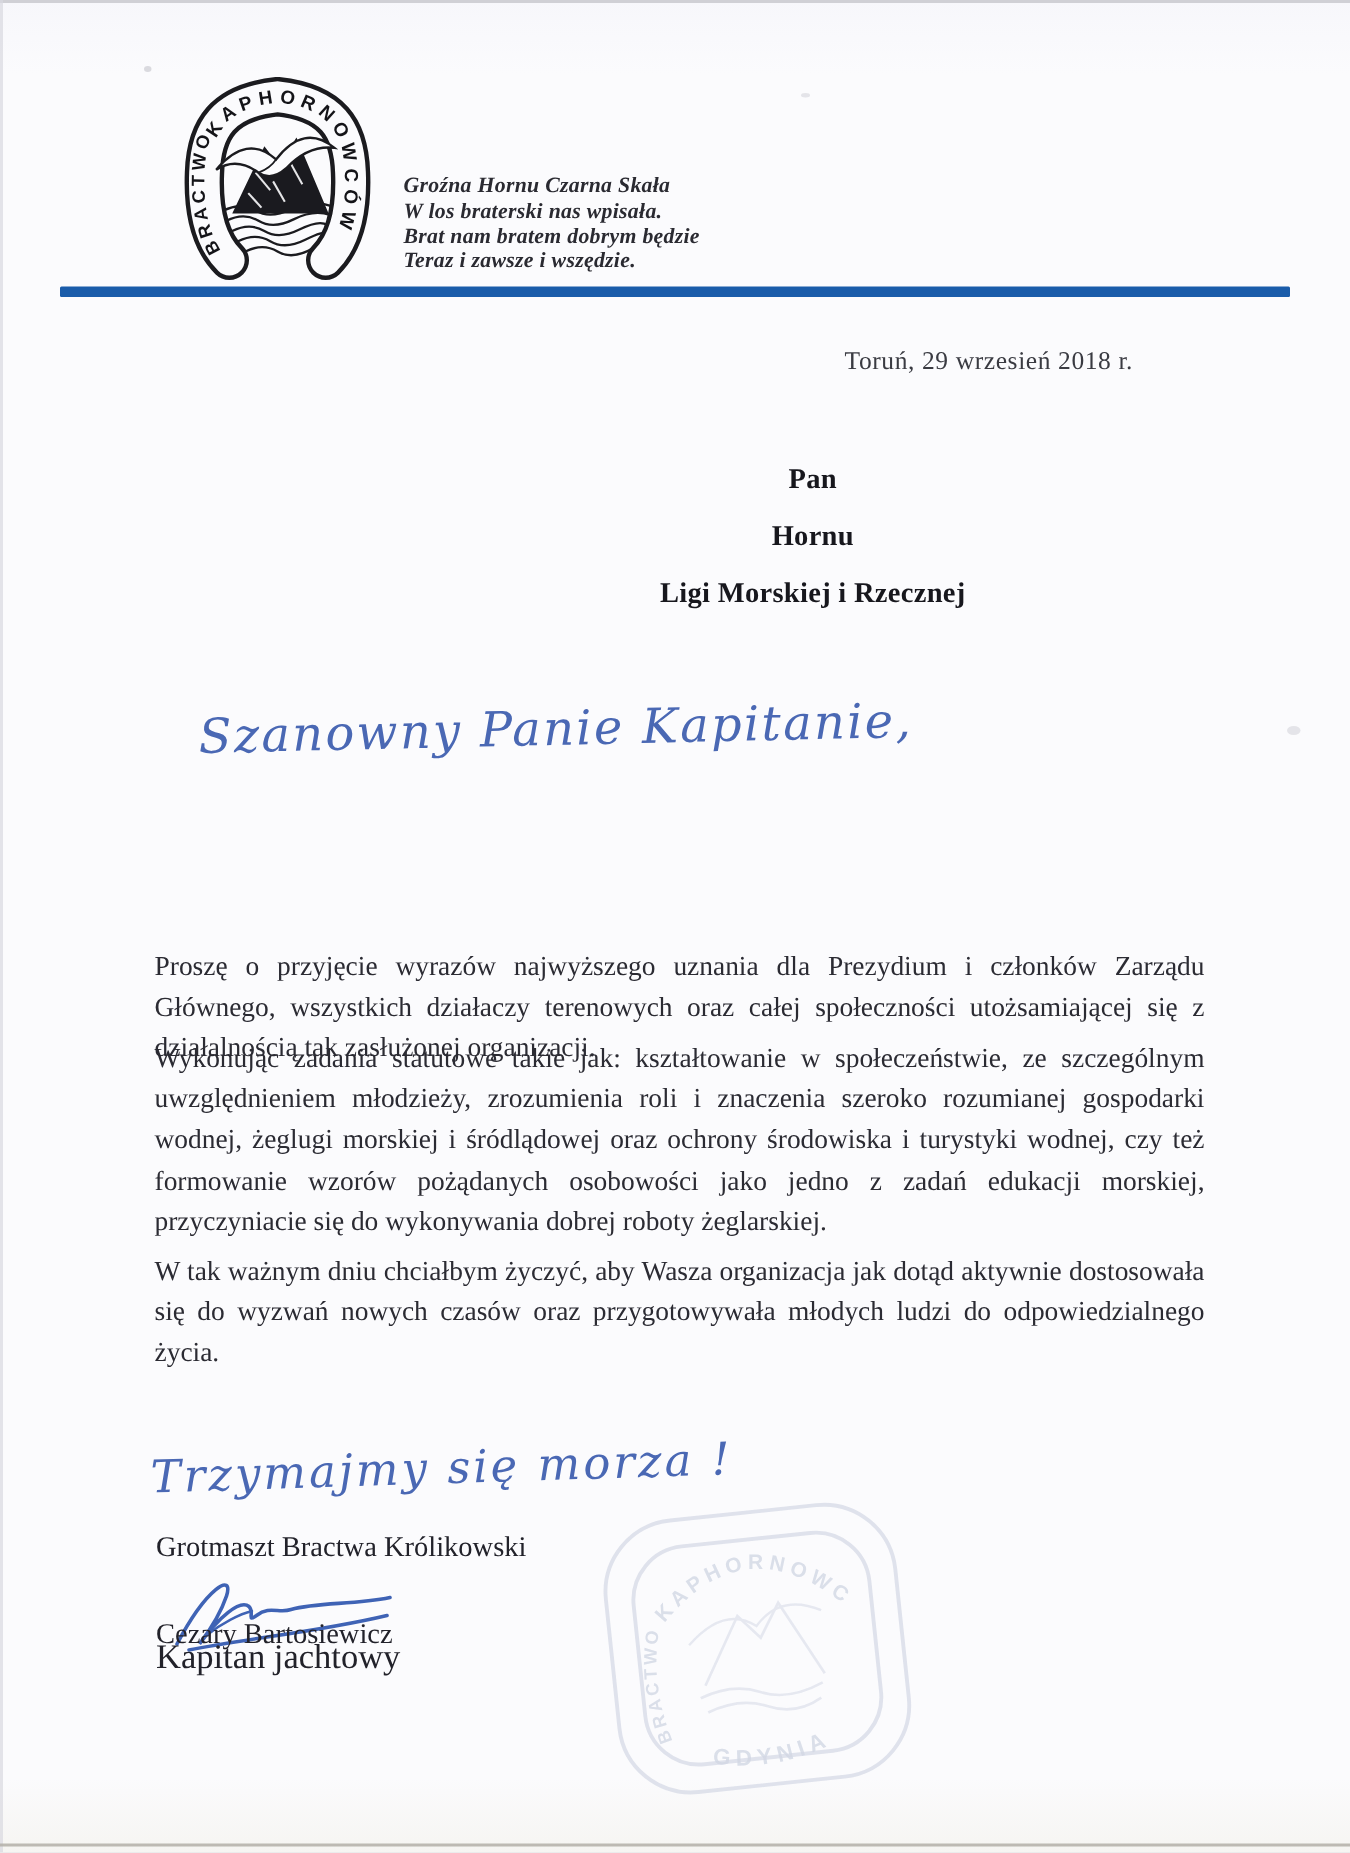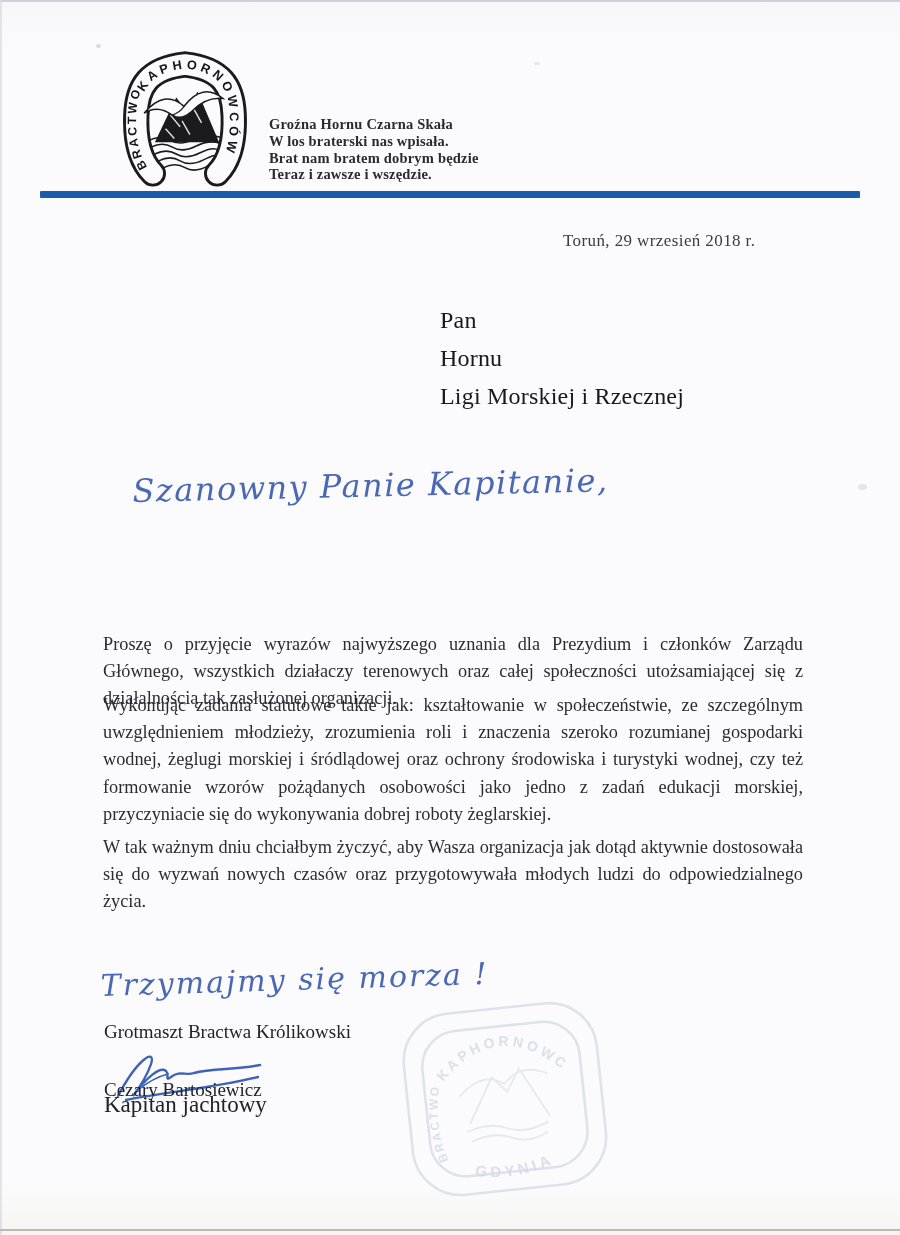--- a/index.html
+++ b/index.html
@@ -17,27 +17,27 @@
   .scan-edge-left{position:absolute;left:0;top:0;width:2px;height:1235px;background:#d9d9df;opacity:.7;}
   .scan-edge-bottom{position:absolute;left:0;top:1229px;width:900px;height:2px;background:#b3afa7;opacity:.85;}
   .speck{position:absolute;background:#b9b9c2;border-radius:50%;opacity:.5;}
   .speck-a{left:96px;top:44px;width:5px;height:4px;}
   .speck-b{left:534px;top:62px;width:6px;height:3px;opacity:.35;}
   .speck-c{left:858px;top:484px;width:9px;height:6px;opacity:.35;}
 
   
   .logo{position:absolute;left:112px;top:45px;width:146px;height:146px;}
   .motto{position:absolute;left:269px;top:116px;font-size:14.5px;line-height:16.8px;
-         font-weight:bold;color:#2a2a31;letter-spacing:.2px;}
+         font-weight:bold;font-style:italic;color:#2a2a31;letter-spacing:.2px;}
   .rule{position:absolute;left:40px;top:191px;width:820px;height:7px;background:#1a5caa;border-radius:1px;}
 
   .dateline{position:absolute;left:563px;top:231px;font-size:17px;color:#3a3b42;letter-spacing:.4px;}
 
-  .recipient{position:absolute;left:440px;top:301px;font-size:24px;line-height:38px;
-             font-weight:normal;color:#17171d;letter-spacing:.2px;}
+  .recipient{position:absolute;left:440px;top:301px;font-size:19px;line-height:38px;
+             font-weight:bold;color:#17171d;letter-spacing:.2px;text-align:center;}
 
   
   .hand{font-family:"DejaVu Serif", serif;font-style:italic;color:#4a68b4;}
   .salutation{position:absolute;left:132px;top:472px;font-size:32px;letter-spacing:1.5px;
               transform:rotate(-1.3deg);transform-origin:left top;}
   .closing{position:absolute;left:100px;top:968px;font-size:30px;letter-spacing:2px;
            transform:rotate(-1.8deg);transform-origin:left top;}
 
   
   .para{position:absolute;left:103px;width:700px;font-size:18.3px;line-height:27.2px;

